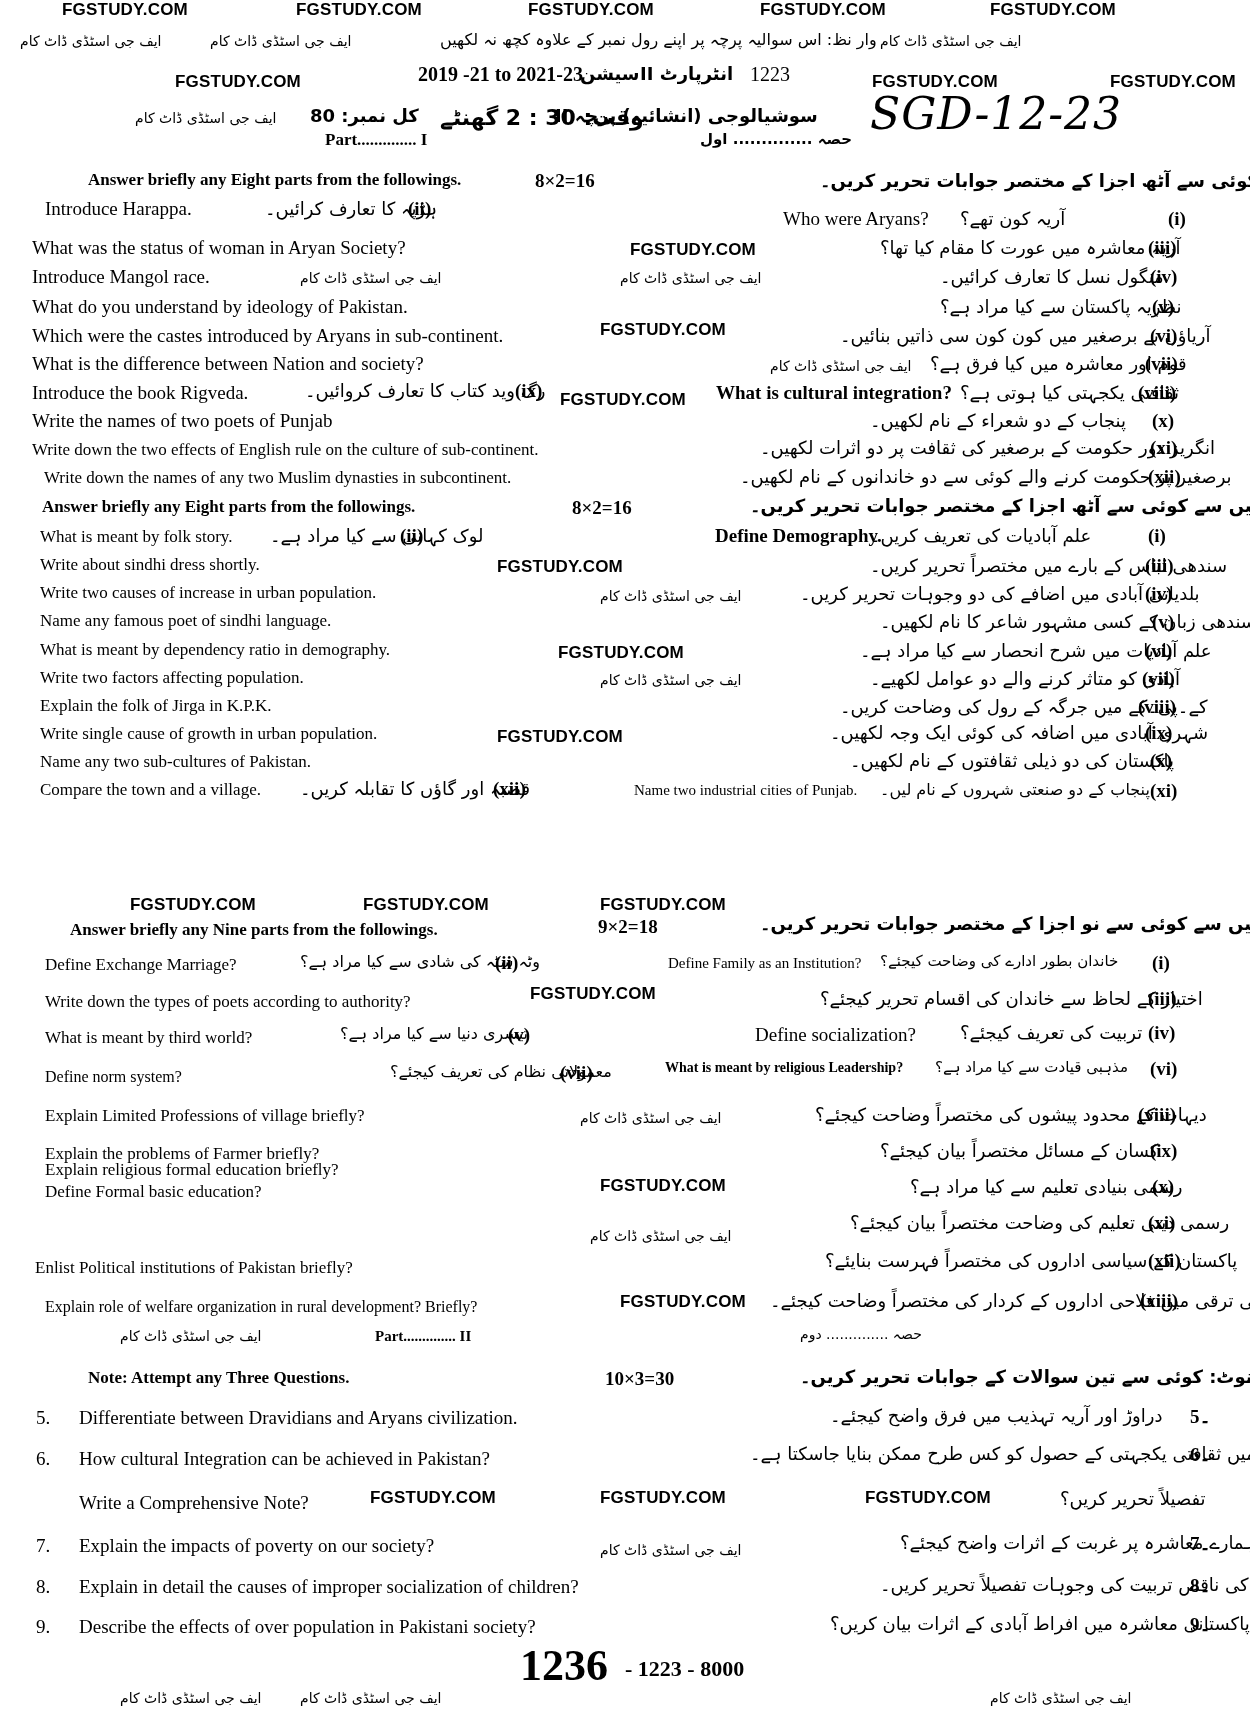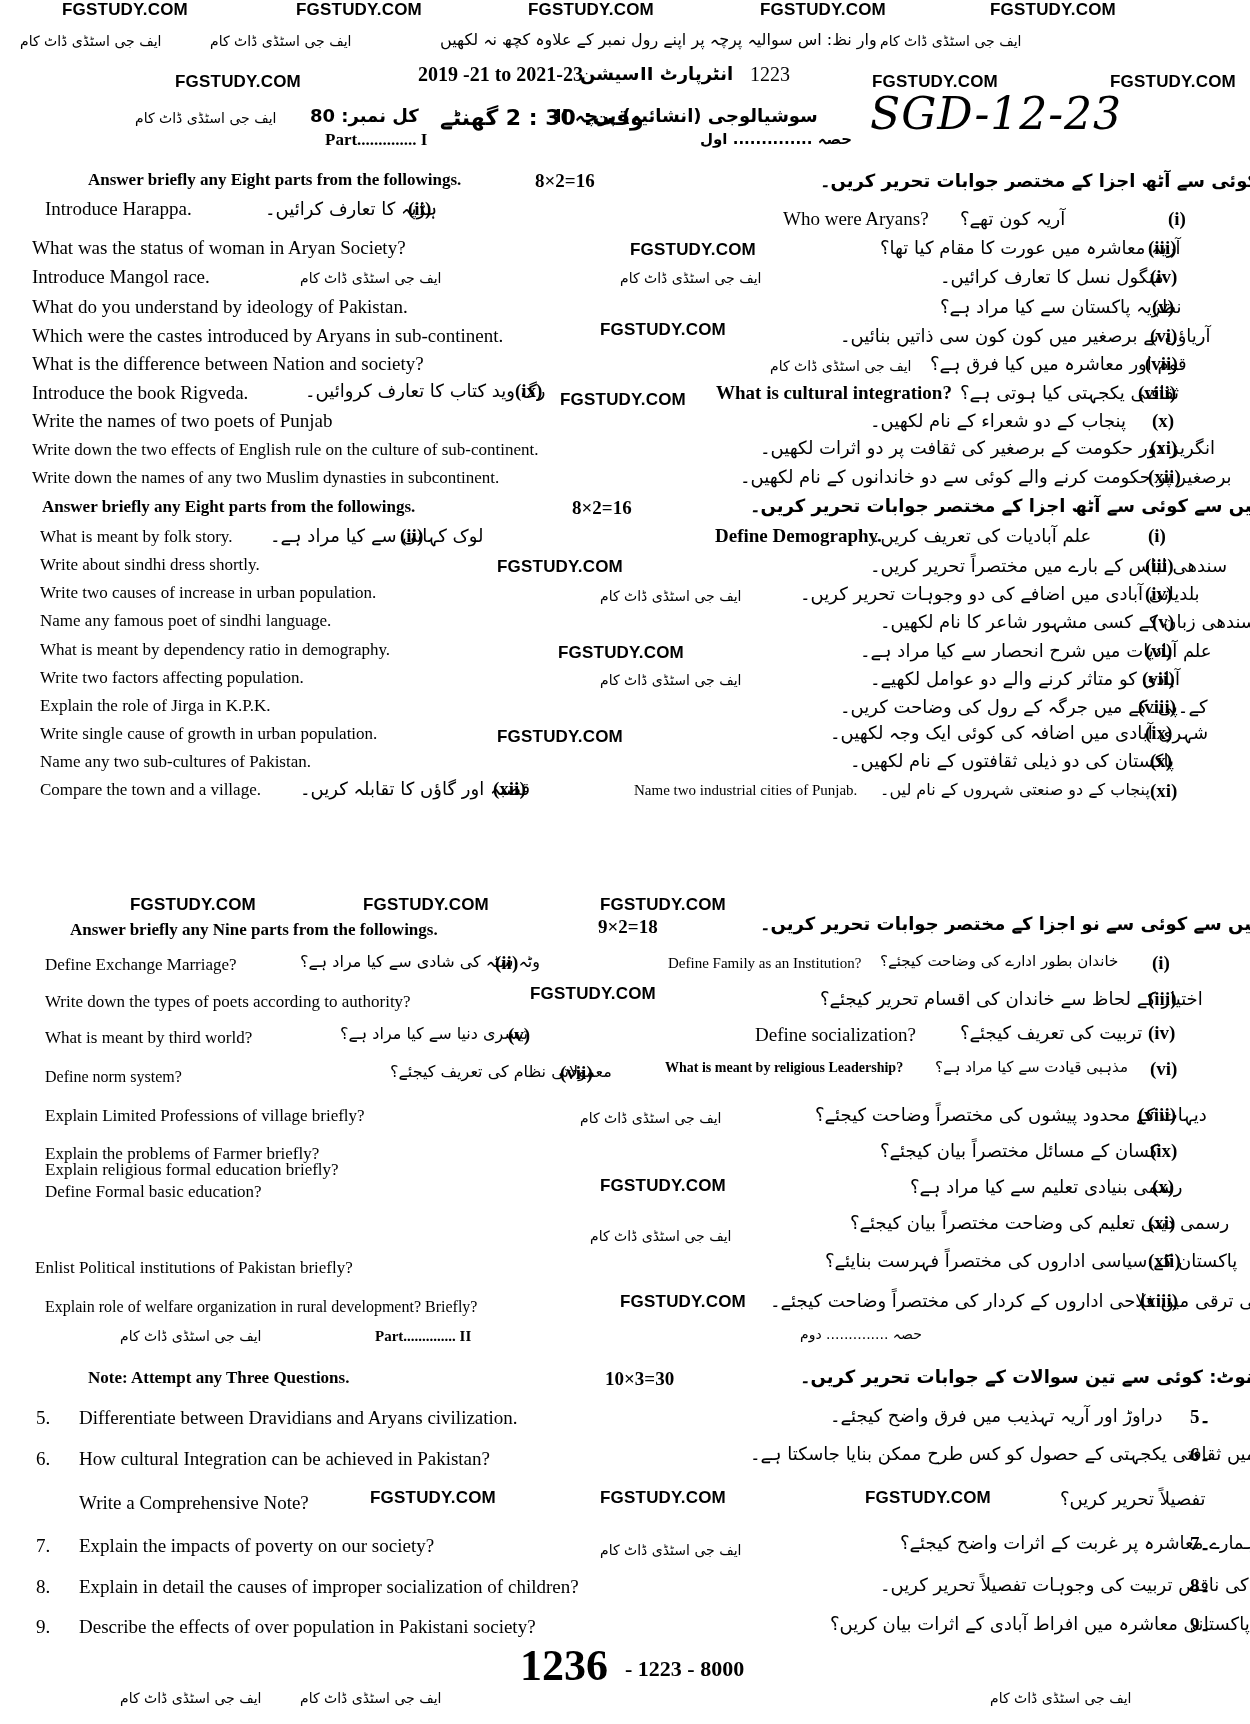--- a/index.html
+++ b/index.html
@@ -95,21 +95,21 @@
 <div class="abs num" style="left:1138px;top:382px">(viii)</div>
 
 <div class="abs en" style="left:32px;top:410px">Write the names of two poets of Punjab</div>
 <div class="abs ur" style="left:870px;top:410px">پنجاب کے دو شعراء کے نام لکھیں۔</div>
 <div class="abs num" style="left:1152px;top:410px">(x)</div>
 
 <div class="abs en-sm" style="left:32px;top:440px">Write down the two effects of English rule on the culture of sub-continent.</div>
 <div class="abs ur" style="left:760px;top:437px">انگریز دور حکومت کے برصغیر کی ثقافت پر دو اثرات لکھیں۔</div>
 <div class="abs num" style="left:1150px;top:437px">(xi)</div>
 
-<div class="abs en-sm" style="left:32px;top:468px">Write down the names of any two Muslim dynasties in subcontinent.</div>
+<div class="abs en-sm" style="left:44px;top:468px">Write down the names of any two Muslim dynasties in subcontinent.</div>
 <div class="abs ur" style="left:740px;top:466px">برصغیر پر حکومت کرنے والے کوئی سے دو خاندانوں کے نام لکھیں۔</div>
 <div class="abs num" style="left:1148px;top:466px">(xii)</div>
 
 <div class="abs bold en-sm" style="left:42px;top:497px">Answer briefly any Eight parts from the followings.</div>
 <div class="abs num" style="left:572px;top:497px">8×2=16</div>
 <div class="abs ur" style="left:750px;top:495px;font-weight:bold">سوال نمبر3۔ درج ذیل میں سے کوئی سے آٹھ اجزا کے مختصر جوابات تحریر کریں۔</div>
 
 <div class="abs en-sm" style="left:40px;top:527px">What is meant by folk story.</div>
 <div class="abs ur" style="left:270px;top:525px">لوک کہانی سے کیا مراد ہے۔</div>
 <div class="abs num" style="left:400px;top:525px">(ii)</div>
@@ -134,21 +134,21 @@
 <div class="abs en-sm" style="left:40px;top:640px">What is meant by dependency ratio in demography.</div>
 <div class="abs wm" style="left:558px;top:643px">FGSTUDY.COM</div>
 <div class="abs ur" style="left:860px;top:640px">علم آبادیات میں شرح انحصار سے کیا مراد ہے۔</div>
 <div class="abs num" style="left:1145px;top:640px">(vi)</div>
 
 <div class="abs en-sm" style="left:40px;top:668px">Write two factors affecting population.</div>
 <div class="abs ur-sm" style="left:600px;top:672px">ایف جی اسٹڈی ڈاٹ کام</div>
 <div class="abs ur" style="left:870px;top:668px">آبادی کو متاثر کرنے والے دو عوامل لکھیے۔</div>
 <div class="abs num" style="left:1142px;top:668px">(vii)</div>
 
-<div class="abs en-sm" style="left:40px;top:696px">Explain the role of Jirga in K.P.K.</div>
+<div class="abs en-sm" style="left:40px;top:696px">Explain the folk of Jirga in K.P.K.</div>
 <div class="abs ur" style="left:840px;top:696px">کے۔پی۔کے میں جرگہ کے رول کی وضاحت کریں۔</div>
 <div class="abs num" style="left:1138px;top:696px">(viii)</div>
 
 <div class="abs en-sm" style="left:40px;top:724px">Write single cause of growth in urban population.</div>
 <div class="abs wm" style="left:497px;top:727px">FGSTUDY.COM</div>
 <div class="abs ur" style="left:830px;top:722px">شہری آبادی میں اضافہ کی کوئی ایک وجہ لکھیں۔</div>
 <div class="abs num" style="left:1145px;top:722px">(ix)</div>
 
 <div class="abs en-sm" style="left:40px;top:752px">Name any two sub-cultures of Pakistan.</div>
 <div class="abs ur" style="left:850px;top:750px">پاکستان کی دو ذیلی ثقافتوں کے نام لکھیں۔</div>

